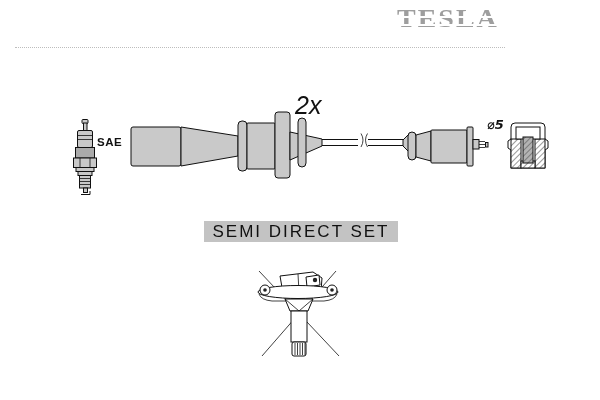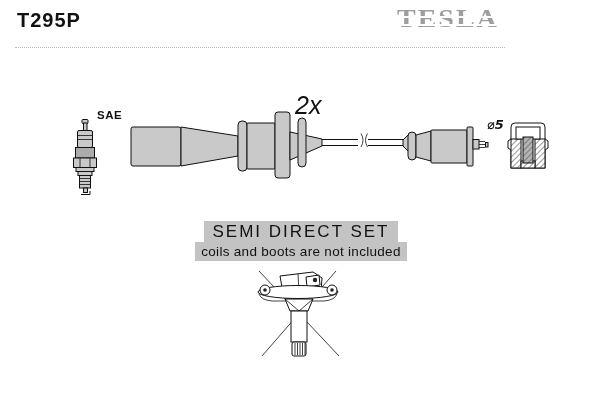--- a/index.html
+++ b/index.html
@@ -21,42 +21,41 @@
     position:absolute;left:397px;top:4px;font-size:28px;font-weight:bold;
     font-family:"Liberation Serif",serif;color:var(--brand-gray);letter-spacing:2px;
     transform:scaleY(0.92);transform-origin:top left;white-space:nowrap;
   }
   .brand-stripe{position:absolute;left:395px;width:110px;height:2px;background:#fff;}
   .brand-stripe.s1{top:16px;}
   .brand-stripe.s2{top:24px;}
   .separator{position:absolute;left:15px;top:47px;width:490px;height:0;border-top:1px dotted var(--separator);}
   .diagram-svg{position:absolute;left:0;top:0;width:600px;height:400px;}
   .lbl{position:absolute;white-space:nowrap;}
-  .lbl-sae{left:97px;top:109px;font-size:11.5px;font-weight:bold;letter-spacing:0.5px;}
+  .lbl-sae{left:97px;top:136px;font-size:11.5px;font-weight:bold;letter-spacing:0.5px;}
   .lbl-qty{left:295px;top:91px;font-size:25px;font-weight:400;font-style:italic;}
   .lbl-dia{left:487px;top:117px;font-size:13px;font-style:italic;font-weight:bold;font-family:"DejaVu Sans",sans-serif;}
   .note{position:absolute;left:150px;top:221px;width:302px;display:flex;flex-direction:column;align-items:center;}
   .note-title{background:var(--highlight);font-size:17px;letter-spacing:2px;line-height:21px;padding:0 8px;white-space:nowrap;}
   .note-sub{background:var(--highlight);font-size:13.5px;letter-spacing:0.3px;line-height:19px;padding:0 6px;white-space:nowrap;}
   
   .part{fill:var(--part-fill);stroke:var(--outline);stroke-width:1;}
   .metal{fill:#ababab;stroke:var(--outline);stroke-width:1;}
   .wht{fill:#ffffff;stroke:var(--outline);stroke-width:1;}
   .ln{fill:none;stroke:var(--outline);stroke-width:1;}
   .thin{stroke-width:0.8;}
   .blank{fill:#ffffff;stroke:none;}
   .hatchfill{fill:url(#hatch);stroke:var(--outline);stroke-width:1;}
   .hatchgray{fill:url(#hatchg);stroke:var(--outline);stroke-width:1;}
 </style>
 </head>
 <body>
 
 <div class="page">
 
-  <div class="part-number">T295P</div>
   <div class="brand">TESLA</div>
   <div class="brand-stripe s1"></div>
   <div class="brand-stripe s2"></div>
   <div class="separator"></div>
 
   <svg class="diagram-svg" viewBox="0 0 600 400" xmlns="http://www.w3.org/2000/svg">
     <defs>
       <pattern id="hatch" width="4" height="4" patternUnits="userSpaceOnUse" patternTransform="rotate(45)">
         <rect width="4" height="4" fill="#ffffff"></rect>
         <line x1="0" y1="0" x2="0" y2="4" stroke="#333" stroke-width="1"></line>
@@ -138,16 +137,15 @@
       <path class="ln thin" d="M295,343 V355 M297.5,343 V355 M300,343 V355 M302.5,343 V355 M305,343 V355"></path>
     </g>
   </svg>
 
   <div class="lbl lbl-sae">SAE</div>
   <div class="lbl lbl-qty">2x</div>
   <div class="lbl lbl-dia">⌀5</div>
 
   <div class="note">
     <div class="note-title">SEMI DIRECT SET</div>
-    <div class="note-sub">coils and boots are not included</div>
   </div>
 
 </div>
 
 </body></html>

